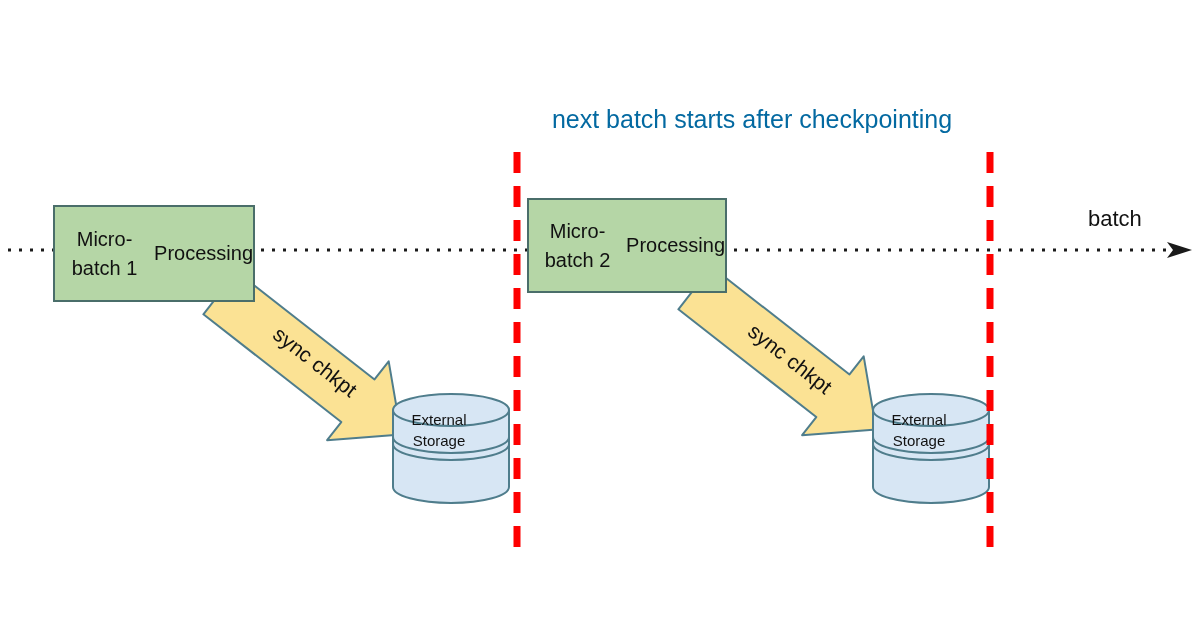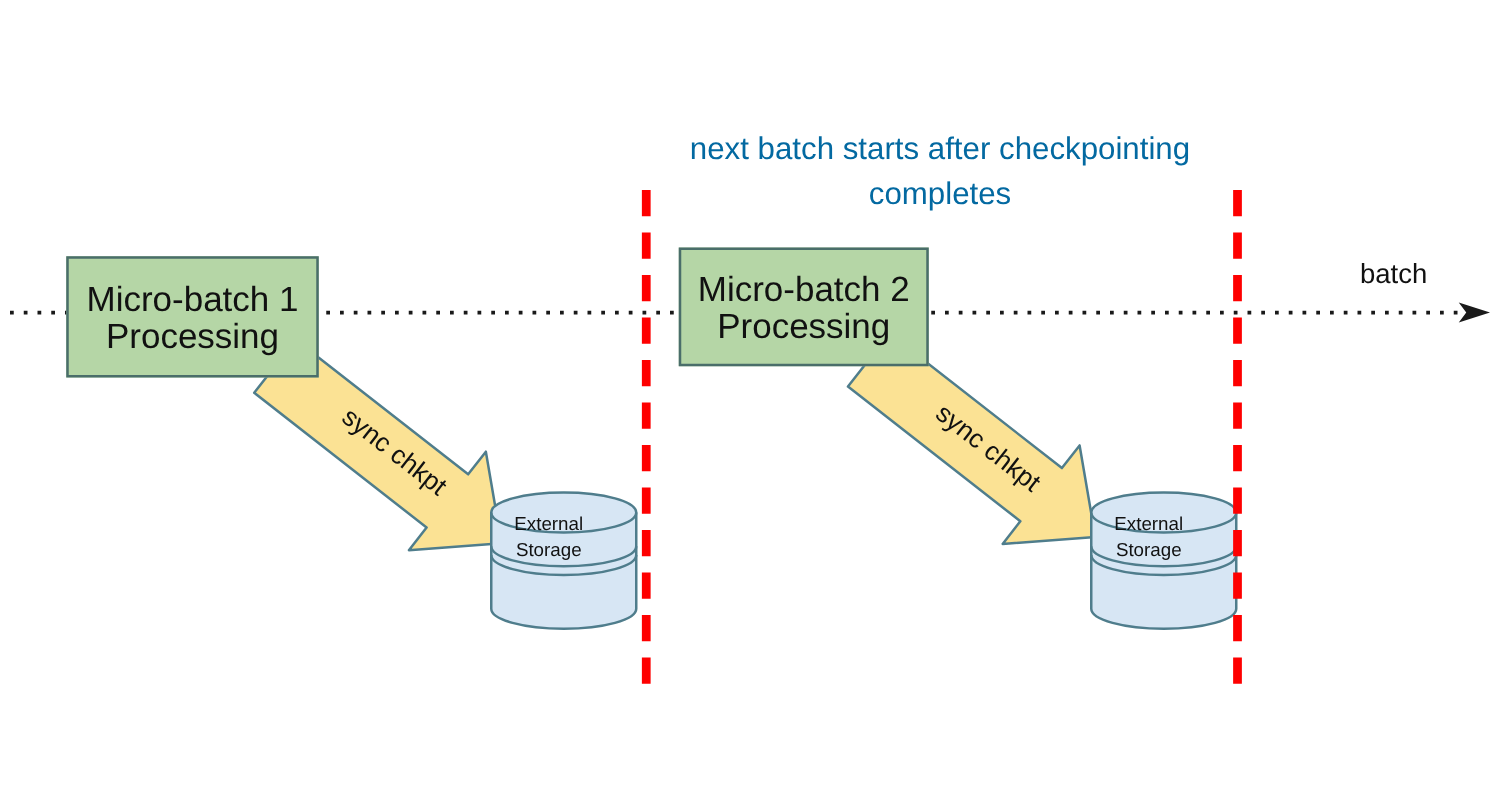--- a/index.html
+++ b/index.html
@@ -26,30 +26,30 @@
     position: absolute;
     z-index: 3;
   }
   .batch-box {
     position: absolute;
     z-index: 2;
     background: #b5d6a6;
     border: 2px solid #4a6e6a;
     box-sizing: border-box;
     display: flex;
-    flex-direction: column;
+    flex-direction: row;
     align-items: center;
     justify-content: center;
     text-align: center;
-    font-size: 28px;
+    font-size: 20px;
     line-height: 29px;
     color: #111111;
   }
   .batch-box-1 { left: 53px;  top: 205px; width: 202px; height: 97px; }
-  .batch-box-2 { left: 527px; top: 198px; width: 200px; height: 95px; margin-left: 16px; }
+  .batch-box-2 { left: 527px; top: 198px; width: 200px; height: 95px; }
   .sync-label {
     font-size: 21px;
     color: #111111;
     white-space: nowrap;
     transform: translate(-50%, -50%) rotate(38deg);
   }
   .sync-label-1 { left: 315px; top: 362px; }
   .sync-label-2 { left: 790px; top: 359px; }
   .storage-label {
     width: 92px;
@@ -103,21 +103,20 @@
       <path d="M873,437 a58,16 0 0 0 116,0" fill="none" stroke="#4f7d8c" stroke-width="2"></path>
       <path d="M873,444 a58,16 0 0 0 116,0" fill="none" stroke="#4f7d8c" stroke-width="2"></path>
     </g>
 
     <line x1="517" y1="152" x2="517" y2="550" stroke="#fe0000" stroke-width="7" stroke-dasharray="21 13"></line>
     <line x1="990" y1="152" x2="990" y2="550" stroke="#fe0000" stroke-width="7" stroke-dasharray="21 13"></line>
   </svg>
 
   <div class="overlay annotation">
     <span>next batch starts after checkpointing</span>
-    <span>completes</span>
   </div>
 
   <div class="batch-box batch-box-1">
     <span>Micro-batch 1</span>
     <span>Processing</span>
   </div>
   <div class="batch-box batch-box-2">
     <span>Micro-batch 2</span>
     <span>Processing</span>
   </div>

